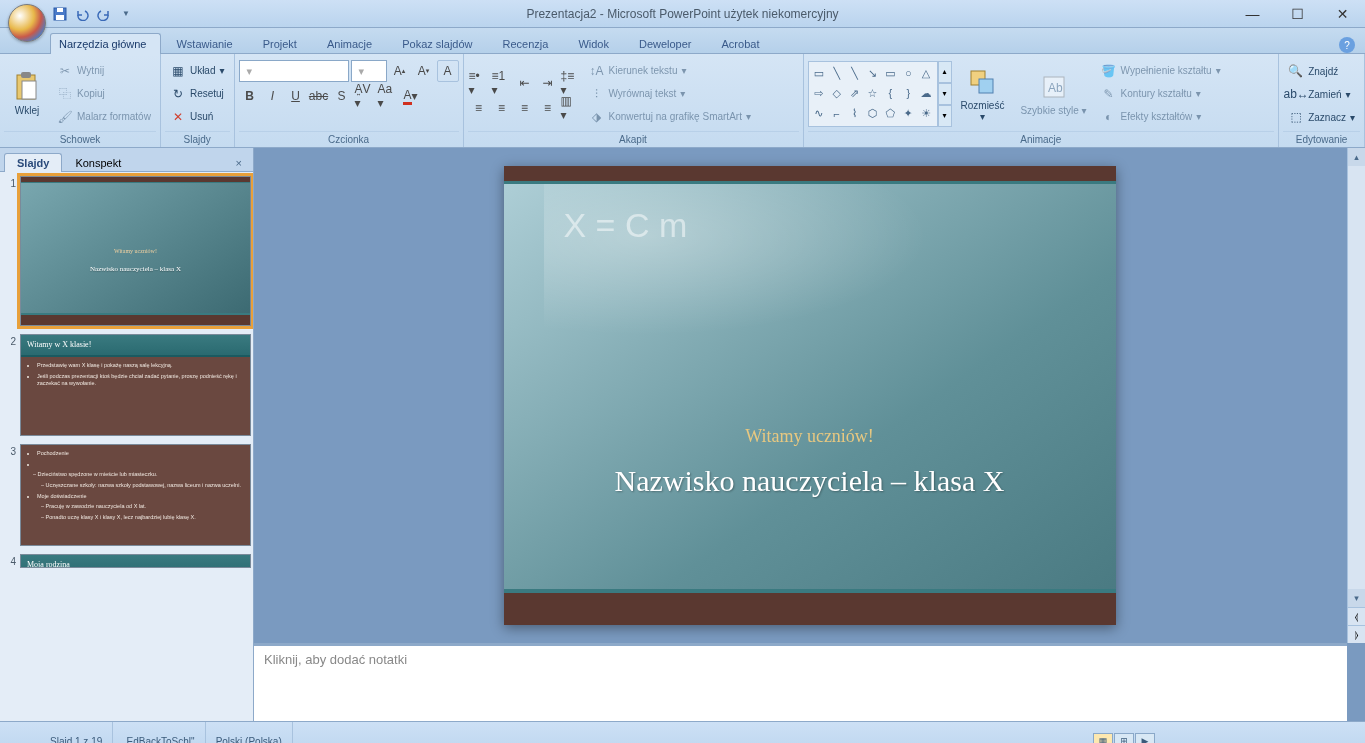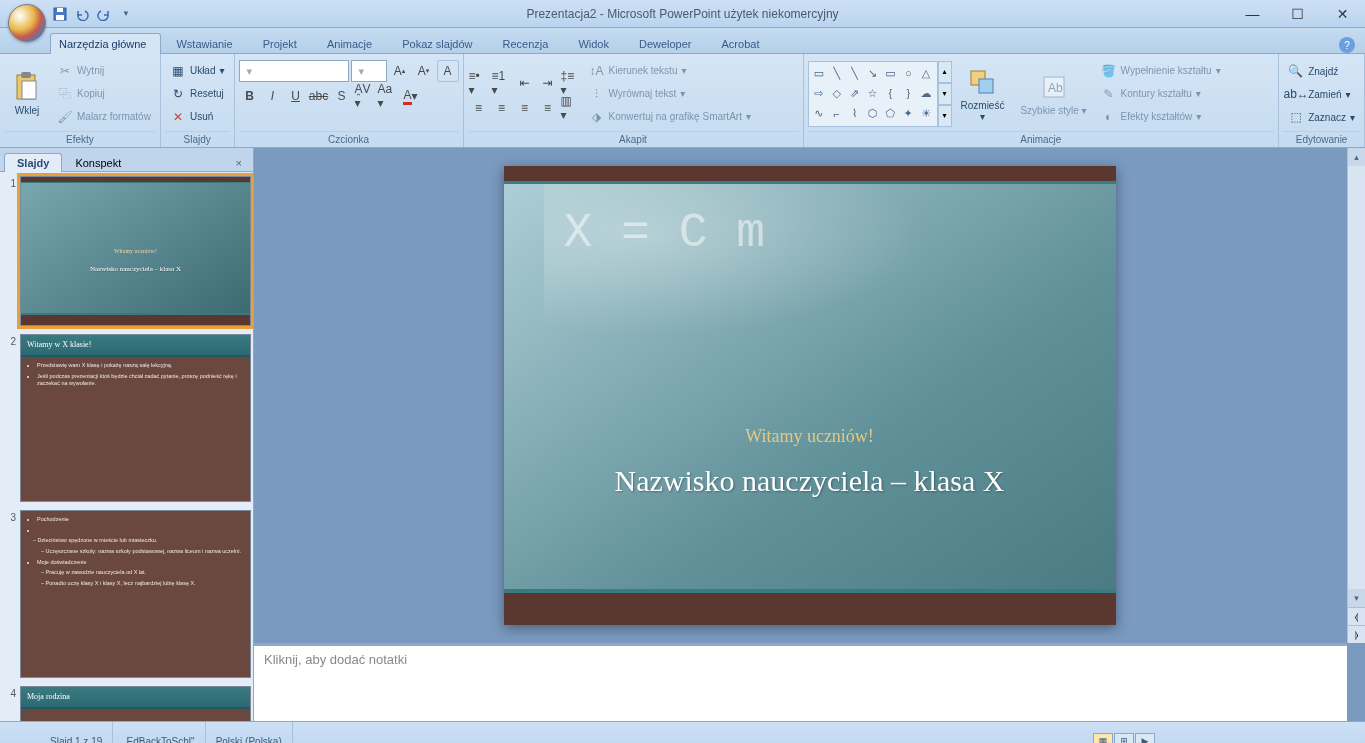--- a/index.html
+++ b/index.html
@@ -49,32 +49,32 @@
 .panel-tab.active { background: #e4edf7; border-color: #8da9c9; border-radius: 3px 3px 0 0; font-weight: bold; color: #2a4a7a; }
 .panel-close { margin-left: auto; margin-right: 6px; font-size: 11px; color: #4a6a8a; cursor: pointer; padding: 2px 5px; }
 .thumbs { flex: 1; overflow-y: auto; padding: 4px 2px; }
 .thumb-row { display: flex; gap: 4px; margin-bottom: 8px; }
 .thumb-num { width: 14px; font-size: 10px; color: #4a5a6a; text-align: right; padding-top: 2px; }
 .thumb { flex: 1; border: 1px solid #7a8a9a; background: #6a5048; position: relative; cursor: pointer; }
 .thumb.selected { outline: 3px solid #e8a03a; }
 .thumb1 { height: 150px; background: linear-gradient(145deg, #7aa8b0 0%, #5a8890 50%, #3a6870 100%); }
 .thumb-text-overlay { position: absolute; width: 100%; text-align: center; color: #fff; font-size: 7px; bottom: 35%; font-family: Georgia, serif; text-shadow: 0 1px 1px rgba(0,0,0,.3); }
 .thumb-subtitle-overlay { position: absolute; width: 100%; text-align: center; color: #f0d0a0; font-size: 6px; bottom: 48%; font-family: Georgia, serif; }
-.thumb-content { height: 168px; background: #6a4840; }
+.thumb-content { height: 102px; background: #6a4840; }
 .thumb-title-bar { height: 22px; background: linear-gradient(#3a7a80, #2a6a70); color: #fff; font-size: 8px; font-family: Georgia, serif; padding: 5px 6px; border-bottom: 2px solid #1a5a60; }
 .thumb-body-text { padding: 5px 8px; font-size: 5.5px; color: #f0e8e0; line-height: 1.4; }
 .thumb-body-text li { margin-bottom: 3px; list-style: disc; margin-left: 8px; }
 
 
 .main-area { flex: 1; display: flex; flex-direction: column; background: #7a9ac0; position: relative; }
 .slide-canvas-wrap { flex: 1; display: flex; align-items: center; justify-content: center; overflow: hidden; position: relative; }
 .slide-canvas { width: 612px; height: 459px; background: #fff; box-shadow: 0 3px 12px rgba(0,0,0,.4); position: relative; overflow: hidden; }
 .slide-bg { position: absolute; inset: 0; background: linear-gradient(145deg, #b0d0d8 0%, #88b0b8 30%, #609098 60%, #487880 100%); }
 .slide-bg::before { content: ""; position: absolute; top: 10px; left: 40px; width: 500px; height: 200px; background: radial-gradient(ellipse at 20% 30%, rgba(255,255,255,.3), transparent 50%); }
-.slide-chalk { position: absolute; top: 40px; left: 60px; color: rgba(255,255,255,.5); font-size: 48px; font-family: Liberation Mono, monospace; }
+.slide-chalk { position: absolute; top: 40px; left: 60px; color: rgba(255,255,255,.5); font-size: 34px; font-family: Liberation Sans, sans-serif; }
 .slide-top-border { position: absolute; top: 0; left: 0; right: 0; height: 18px; background: #5a3830; border-bottom: 3px solid #3a7a80; }
 .slide-bottom-border { position: absolute; bottom: 0; left: 0; right: 0; height: 36px; background: #5a3830; border-top: 4px solid #3a7a80; }
 .slide-welcome { position: absolute; top: 260px; width: 100%; text-align: center; color: #e8c880; font-family: Georgia, serif; font-size: 18px; }
 .slide-title { position: absolute; top: 295px; width: 100%; text-align: center; color: #fff; font-family: Georgia, serif; font-size: 30px; text-shadow: 1px 1px 2px rgba(0,0,0,.3); line-height: 1.3; padding: 0 40px; }
 .scroll-area { position: absolute; right: 0; top: 0; bottom: 0; width: 18px; background: #d8e4f2; border-left: 1px solid #a8c2de; display: flex; flex-direction: column; }
 .scroll-arrow { height: 18px; background: #c8d8ea; display: flex; align-items: center; justify-content: center; font-size: 9px; cursor: pointer; color: #4a6a8a; }
 .scroll-track { flex: 1; }
 .scroll-nav { height: 18px; border-top: 1px solid #a8c2de; display: flex; align-items: center; justify-content: center; font-size: 10px; cursor: pointer; }
 
 
@@ -163,21 +163,21 @@
         <div class="small-btn disabled">
             <span class="icon">⿻</span>
             <span>Kopiuj</span>
           </div>
         <div class="small-btn disabled">
             <span class="icon">🖌</span>
             <span>Malarz formatów</span>
           </div>
       </div>
     </div>
-    <div class="ribbon-group-label">Efekty</div>
+    <div class="ribbon-group-label">Schowek</div>
   </div>
 
   <div class="ribbon-group">
     <div class="ribbon-row">
       <div class="ribbon-col">
         <div class="small-btn"><span class="icon">▦</span><span>Układ</span> ▾</div>
         <div class="small-btn">
             <span class="icon">↻</span>
             <span>Resetuj</span>
           </div>
@@ -361,21 +361,21 @@
             <li style="list-style:none;margin-left:12px">– Uczęszczane szkoły: nazwa szkoły podstawowej, nazwa liceum i nazwa uczelni.</li>
             <li>Moje doświadczenie</li>
             <li style="list-style:none;margin-left:12px">– Pracuję w zawodzie nauczyciela od X lat.</li>
             <li style="list-style:none;margin-left:12px">– Ponadto uczę klasy X i klasy X, lecz najbardziej lubię klasę X.</li>
           </ul>
         </div>
       </div>
 
       <div class="thumb-row">
         <div class="thumb-num">4</div>
-        <div class="thumb thumb-content" style="height:48px;overflow:hidden">
+        <div class="thumb thumb-content" style="height:14px;overflow:hidden">
           <div class="thumb-title-bar">Moja rodzina</div>
         </div>
       </div>
     </div>
   </div>
 
   <div class="main-area">
     <div class="slide-canvas-wrap">
       <div class="slide-canvas">
         <div class="slide-bg">

